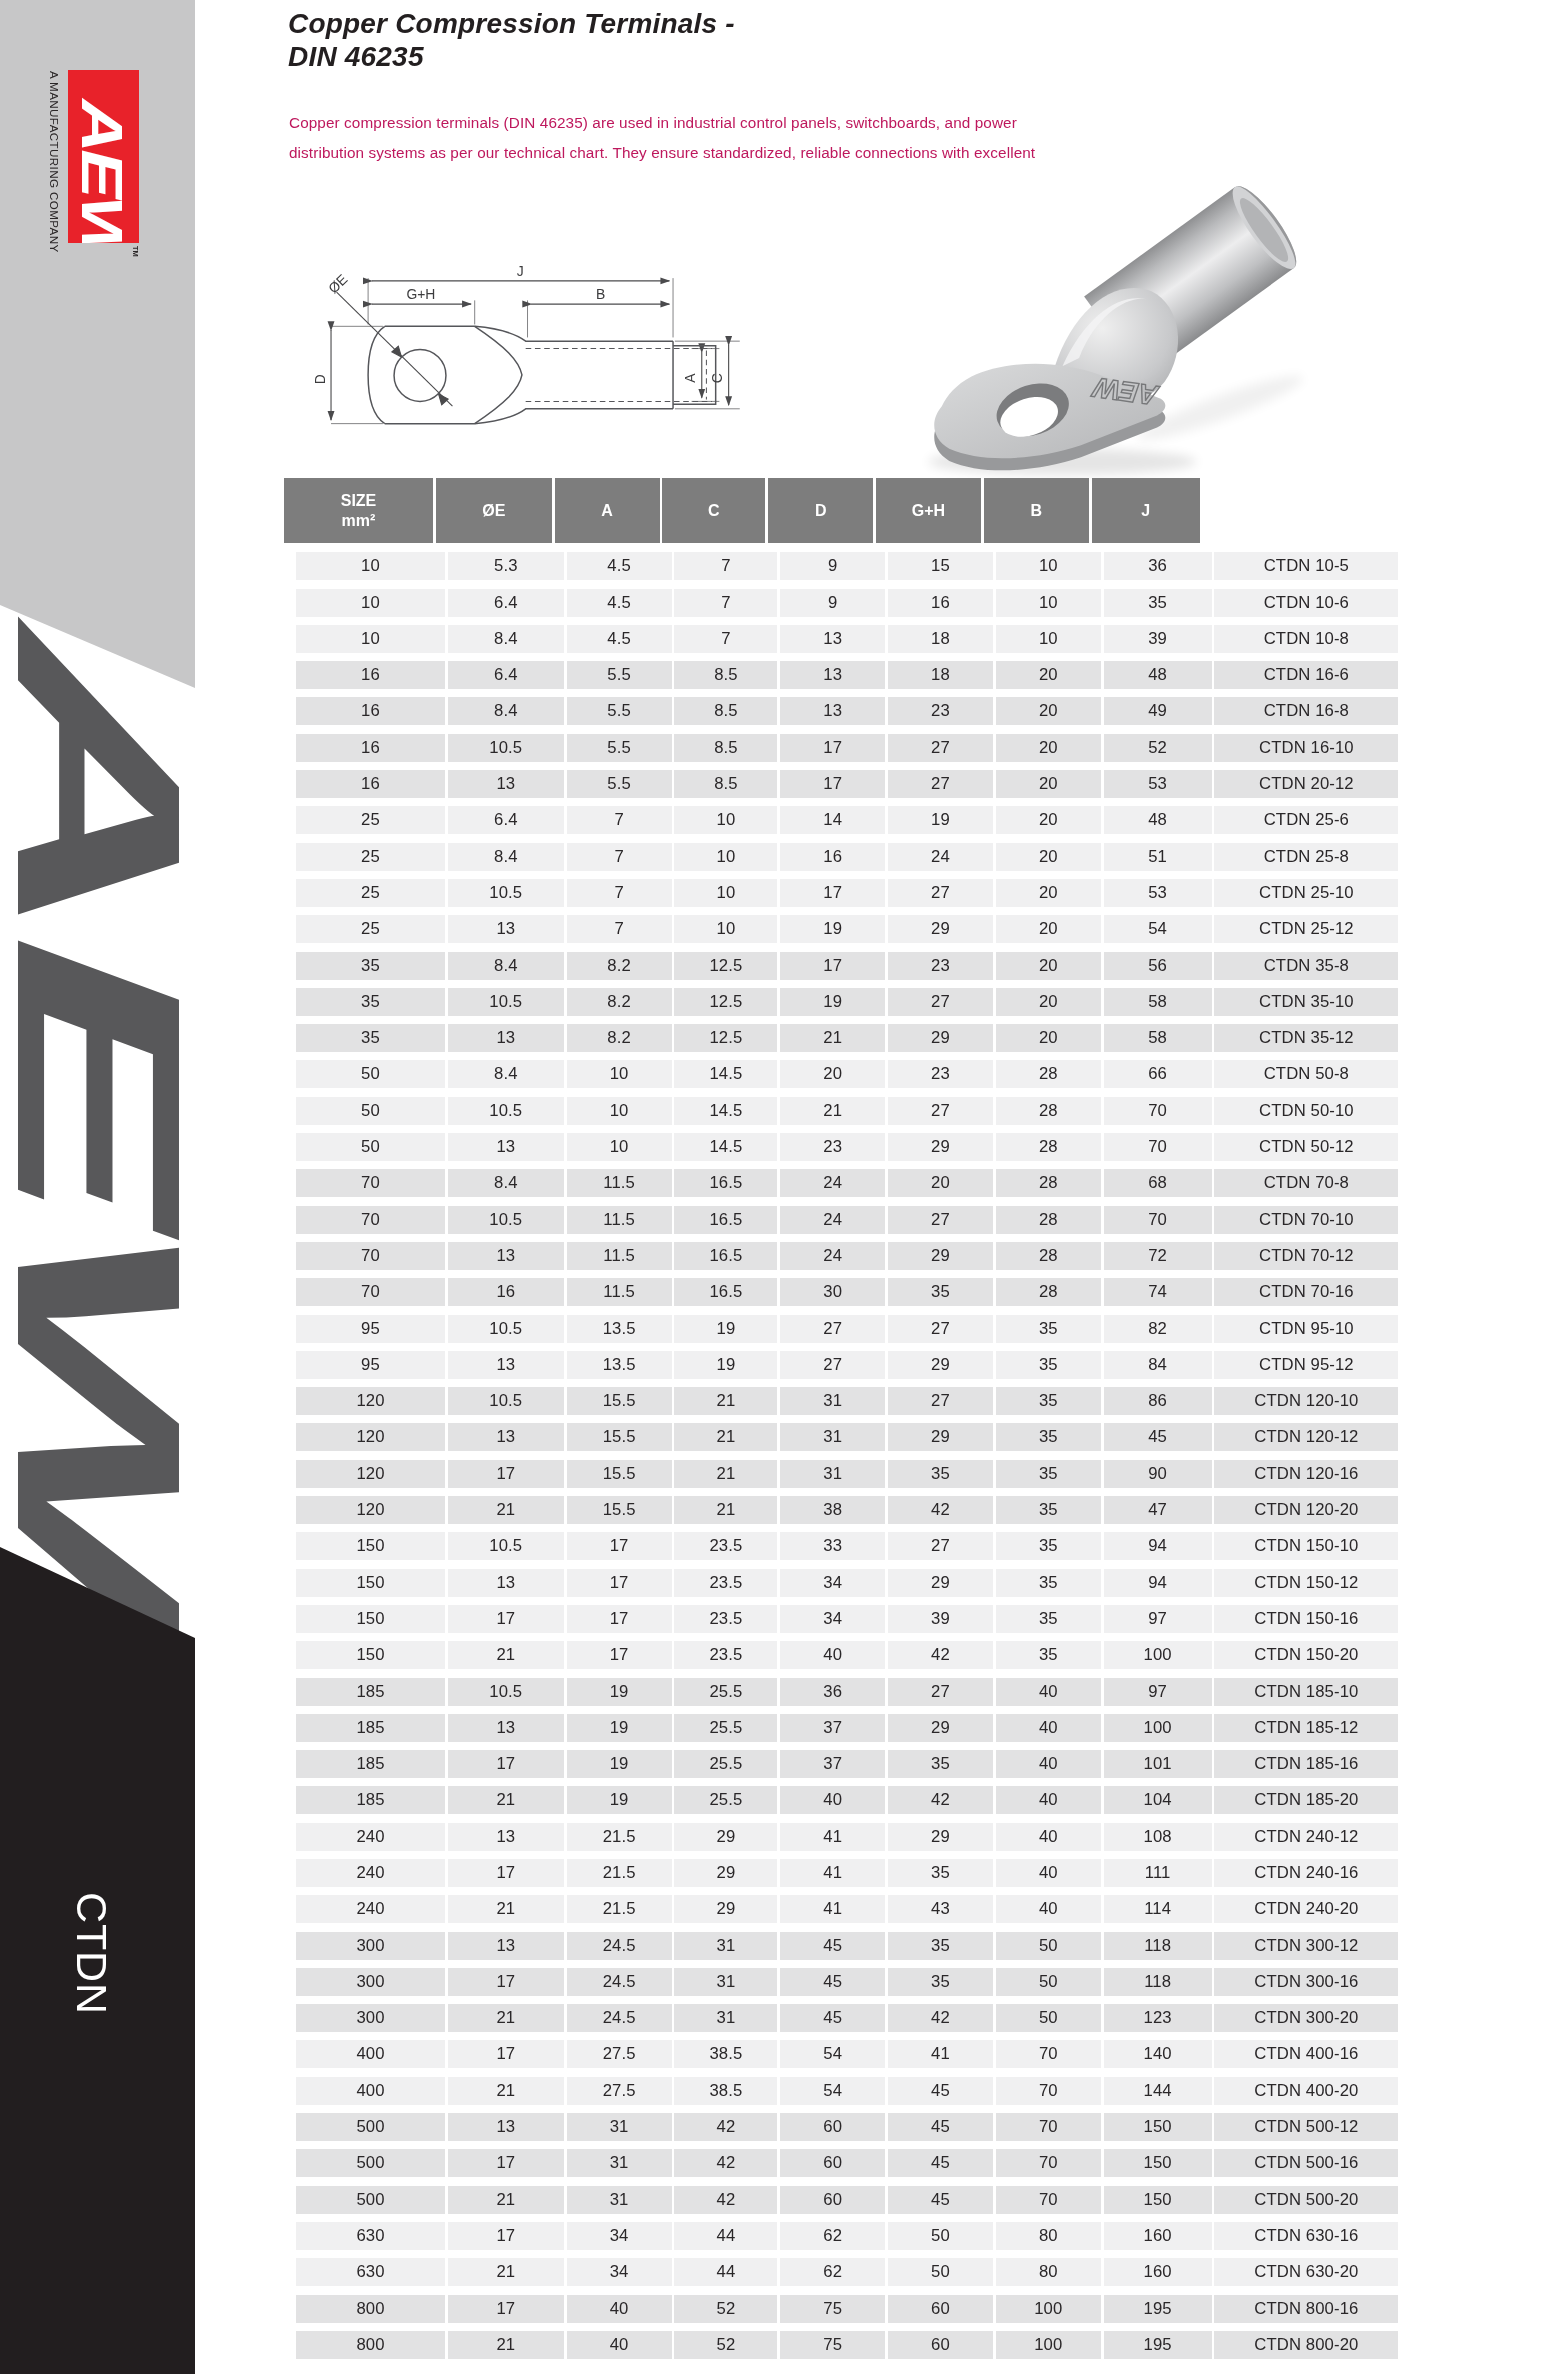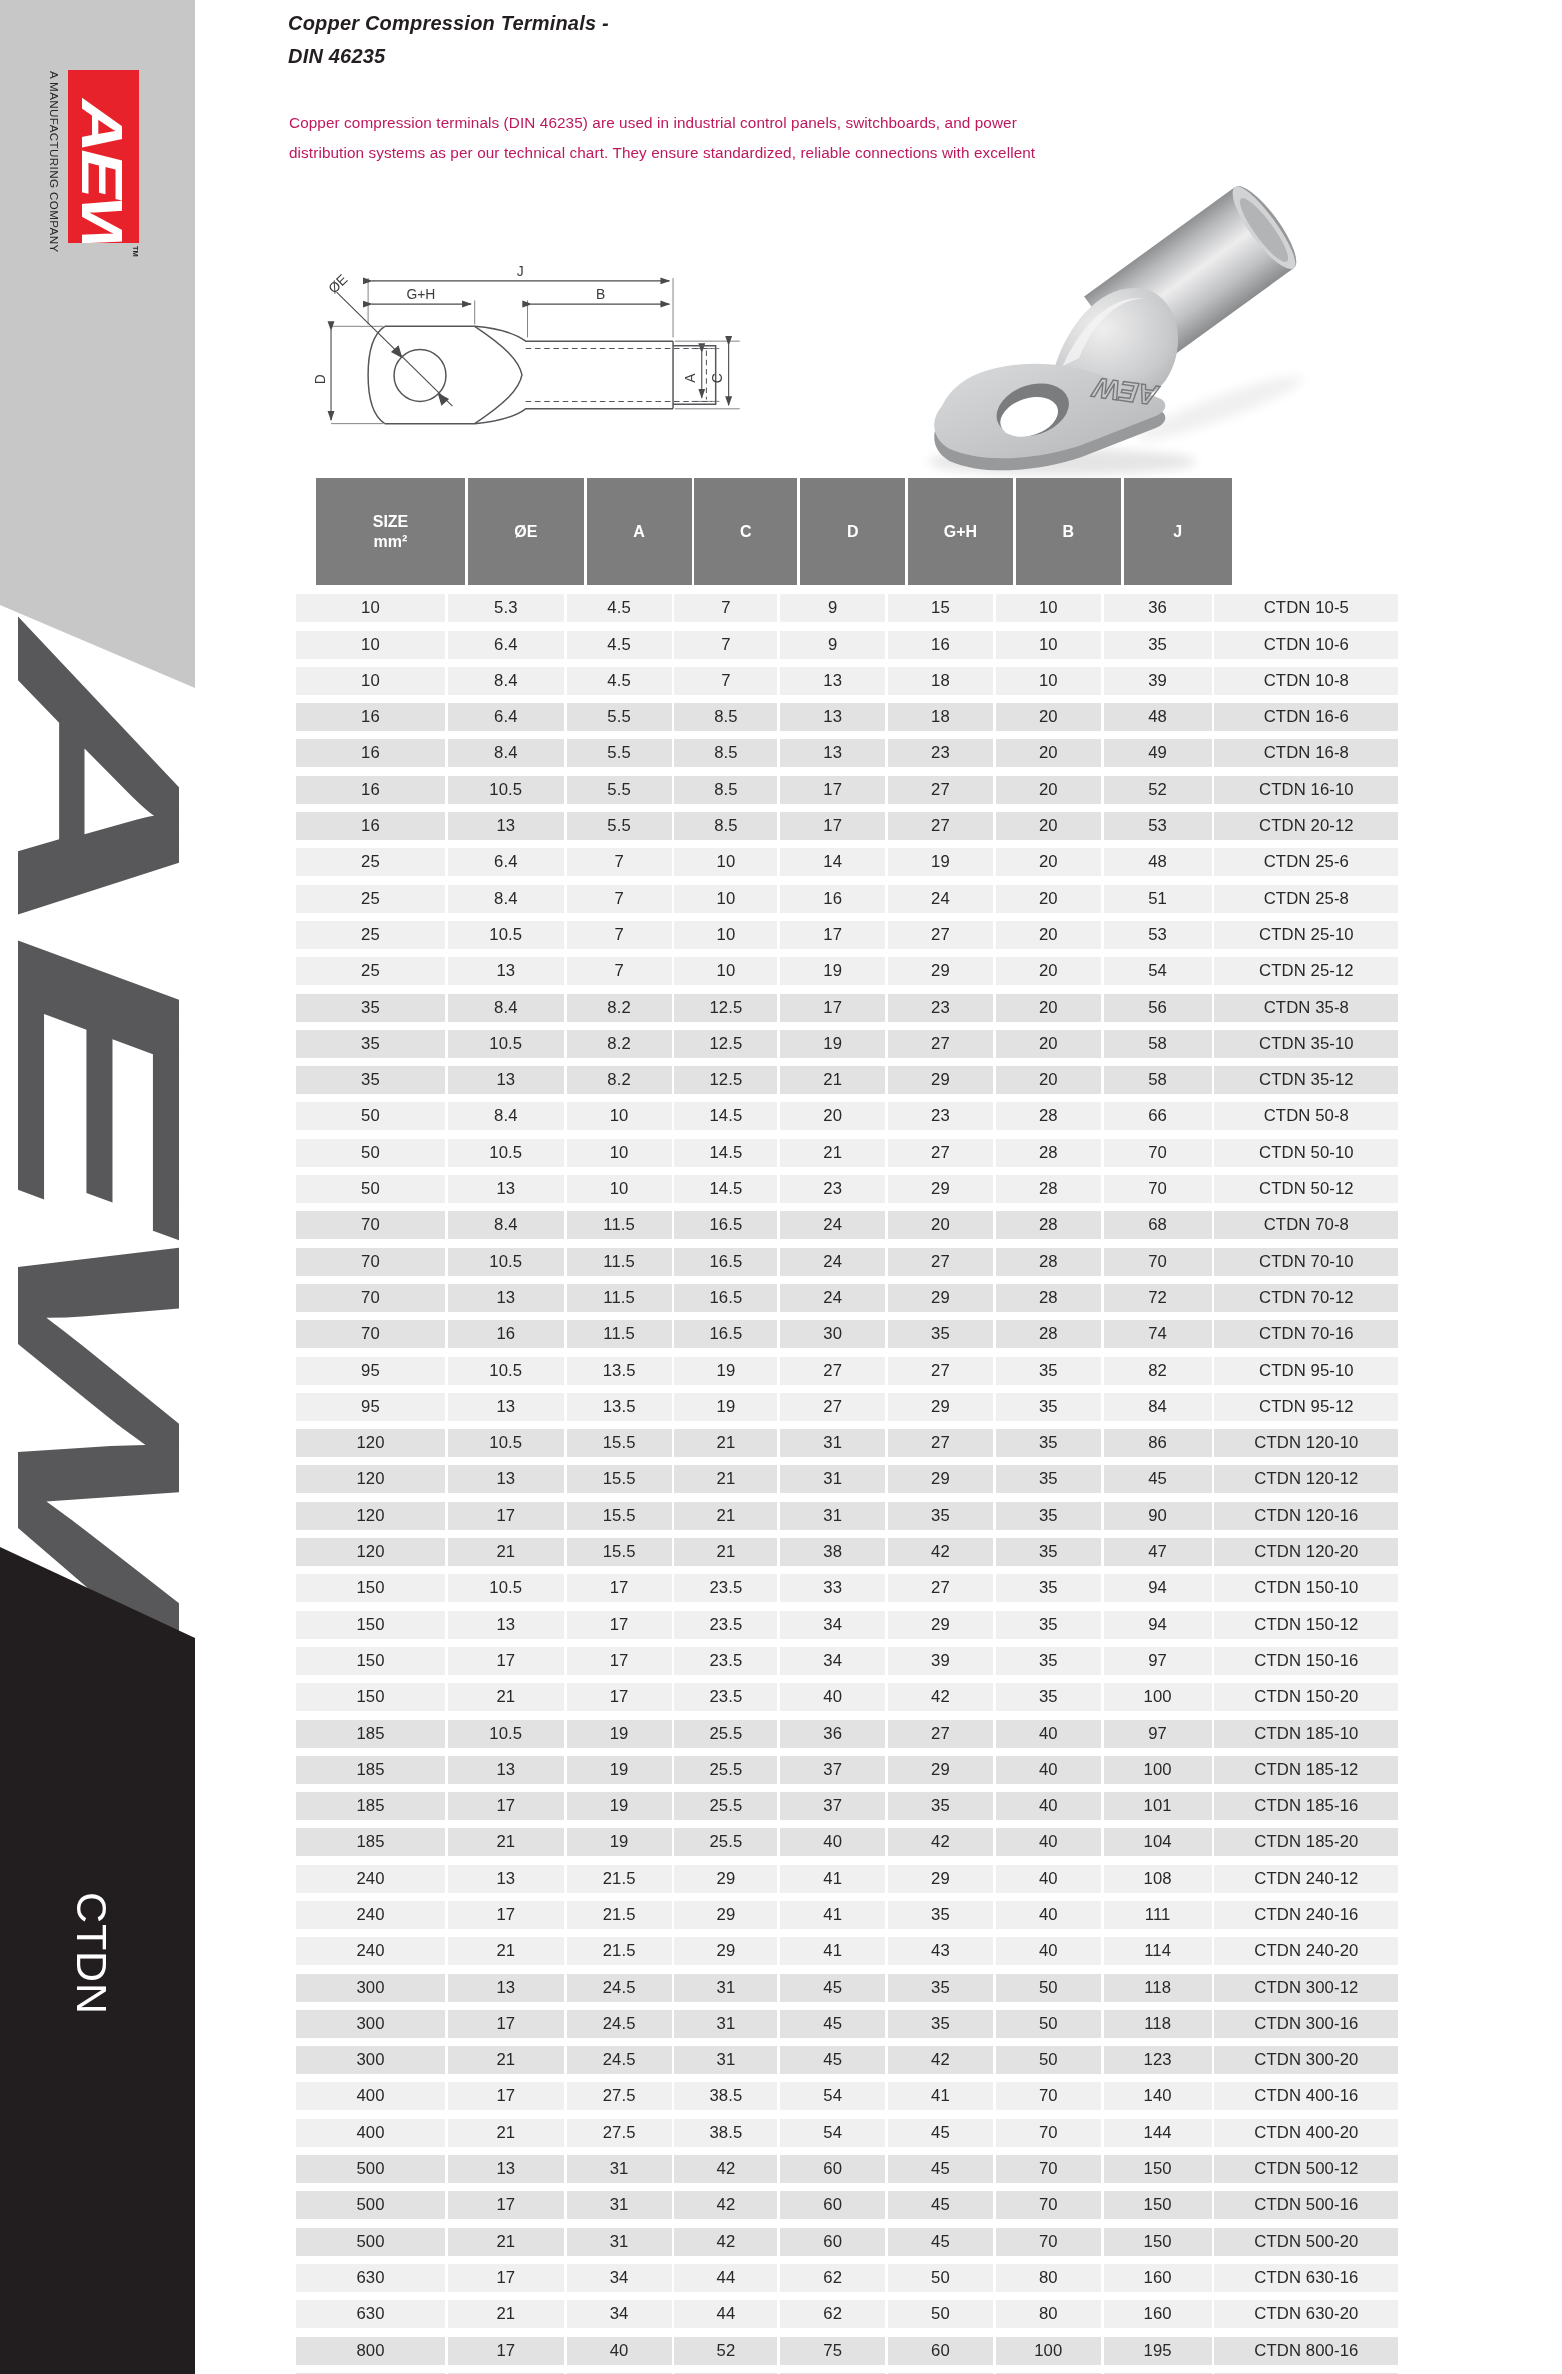--- a/index.html
+++ b/index.html
@@ -26,35 +26,35 @@
              transform: rotate(90deg); font-size:11.6px; letter-spacing:0.4px; color:#2a2627;
              white-space:nowrap; }
   .tm-mark { left:141px; top:246px; width:18.6px; height:11px; line-height:11px;
              transform: rotate(90deg); font-size:7.4px; font-weight:700; color:#2a2627; }
   .ctdn { left:119px; top:1892px; width:130px; height:54px; line-height:54px;
           transform: rotate(90deg); font-size:43px; font-weight:500; letter-spacing:0.9px;
           color:#ffffff; white-space:nowrap; }
 
   
   .page-title { position:absolute; left:288px; top:7.4px; font-style:italic; font-weight:700;
-                font-size:20px; line-height:33px; color:#231f20; letter-spacing:0.2px; }
+                font-size:28px; line-height:33px; color:#231f20; letter-spacing:0.2px; }
   .description { position:absolute; left:289px; top:108px; font-size:15.3px; line-height:30px;
                  color:#be185d; letter-spacing:0.1px; }
 
   
   .diagram { position:absolute; left:306px; top:239px; }
   .photo { position:absolute; left:914px; top:176px; }
   .dim-label { font-size:15px; font-weight:500; fill:#3c3c3e; font-family:"Liberation Sans", sans-serif; }
 
   
   .spec-table { position:absolute; left:284px; top:478px; width:1104px; }
   .thead, .trow { display:grid;
       grid-template-columns:149px 116px 105px 103px 105px 105px 105px 108px 184px;
       column-gap:2.8px; }
-  .thead { height:107px; margin-bottom:9.3px;margin-left:32px; }
+  .thead { height:65px; margin-bottom:9.3px; }
   .th { background:#7d7d7d; color:#ffffff; display:flex; flex-direction:column;
         align-items:center; justify-content:center; font-weight:700; font-size:16px; line-height:19.5px; }
   .trow { height:28px; margin-bottom:8.3px;padding-left:12px; }
   .trow.light .td { background:#f0f0f1; }
   .trow.dark  .td { background:#e2e2e3; }
   .td { display:flex; align-items:center; justify-content:center;
         font-size:16.7px; color:#2a2729; letter-spacing:0.1px; }
 </style>
 </head>
 <body>

